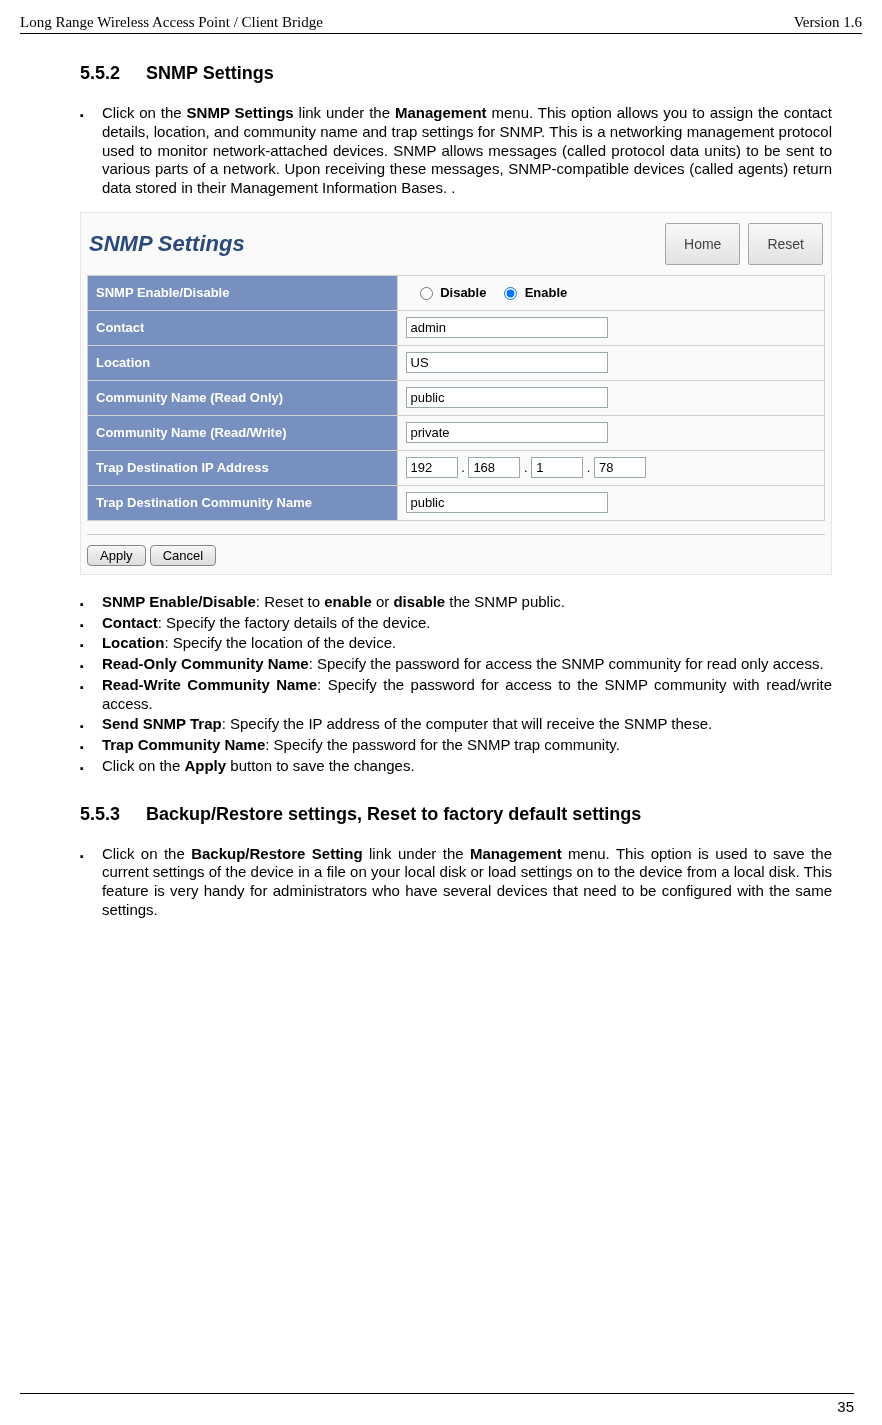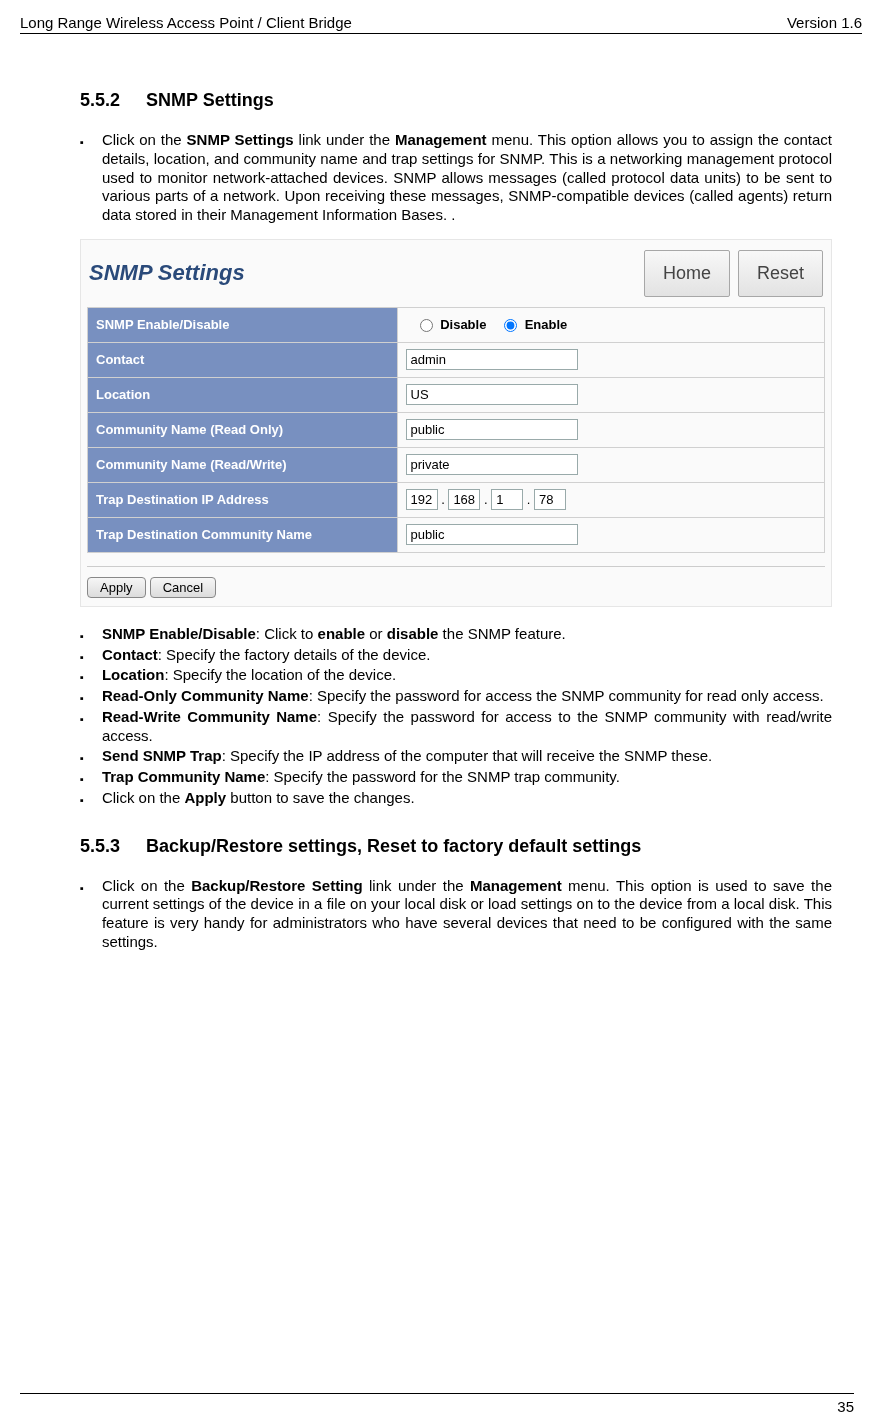--- a/index.html
+++ b/index.html
@@ -14,21 +14,22 @@
     min-height: 1425px;
     box-sizing: border-box;
     padding: 14px 20px 14px 20px;
     position: relative;
   }
   .top-meta {
     display: flex;
     justify-content: space-between;
     border-bottom: 1.5px solid #000;
     padding-bottom: 2px;
-    margin-bottom: 56px;
+    margin-bottom: 29px;
+    font-family: Liberation Serif, serif;
   }
   .content {
     padding: 0 30px 0 60px;
   }
   .section-heading {
     font-weight: bold;
     font-size: 18px;
     margin: 16px 0 20px 0;
   }
   .section-number { margin-right: 26px; }
@@ -66,21 +67,21 @@
     font-family: Arial;
     font-size: 22px;
     font-weight: bold;
     font-style: italic;
     color: #2a4a7a;
   }
   .app-btns { display: flex; gap: 8px; }
   .tab-btn {
     display: inline-block;
     padding: 12px 18px;
-    font-size: 18px;
+    font-size: 14px;
     color: #444;
     background: linear-gradient(#f8f8f8,#e2e2e2);
     border: 1px solid #a7a7a7;
     border-radius: 2px;
   }
   table.form-table {
     width: 100%;
     border-collapse: collapse;
   }
   table.form-table td {
@@ -95,24 +96,24 @@
     background: #7890c0;
     color: #fff;
     font-weight: bold;
   }
   .txt-input {
     font-family: Arial;
     font-size: 13px;
     padding: 2px 4px;
     border: 1px solid #9aa;
     background: #fff;
-    width: 172px;
+    width: 202px;
     box-sizing: border-box;
   }
-  .ip-input { width: 32px; text-align: left; }
+  .ip-input { width: 52px; text-align: left; }
   .radio { margin: 0 4px 0 14px; vertical-align: middle; }
   .btn-row { padding: 10px 0 2px 0; border-top: 1px solid #ccc; margin-top: 13px; }
   .std-btn {
     font-size: 13px;
     padding: 2px 12px;
     background: linear-gradient(#f6f6f6,#dcdcdc);
     border: 1px solid #888;
     border-radius: 4px;
   }
   .footer {
@@ -200,21 +201,21 @@
       </tbody>
         </table>
       <div class="btn-row">
         <button class="std-btn">Apply</button>
         <button class="std-btn">Cancel</button>
       </div>
     </div>
 
     <ul class="body-list">
       <li>
-          <div class="li-body"><span class="bold">SNMP Enable/Disable</span><span>: Click to </span><span class="bold">enable</span><span> or </span><span class="bold">disable</span><span> the SNMP feature.</span></div>
+          <div class="li-body"><span class="bold">SNMP Enable/Disable</span><span>: Reset to </span><span class="bold">enable</span><span> or </span><span class="bold">disable</span><span> the SNMP public.</span></div>
         </li>
       <li>
           <div class="li-body"><span class="bold">Contact</span><span>: Specify the factory details of the device.</span></div>
         </li>
       <li>
           <div class="li-body"><span class="bold">Location</span><span>: Specify the location of the device.</span></div>
         </li>
       <li>
           <div class="li-body"><span class="bold">Read-Only Community Name</span><span>: Specify the password for access the SNMP community for read only access.</span></div>
         </li>

